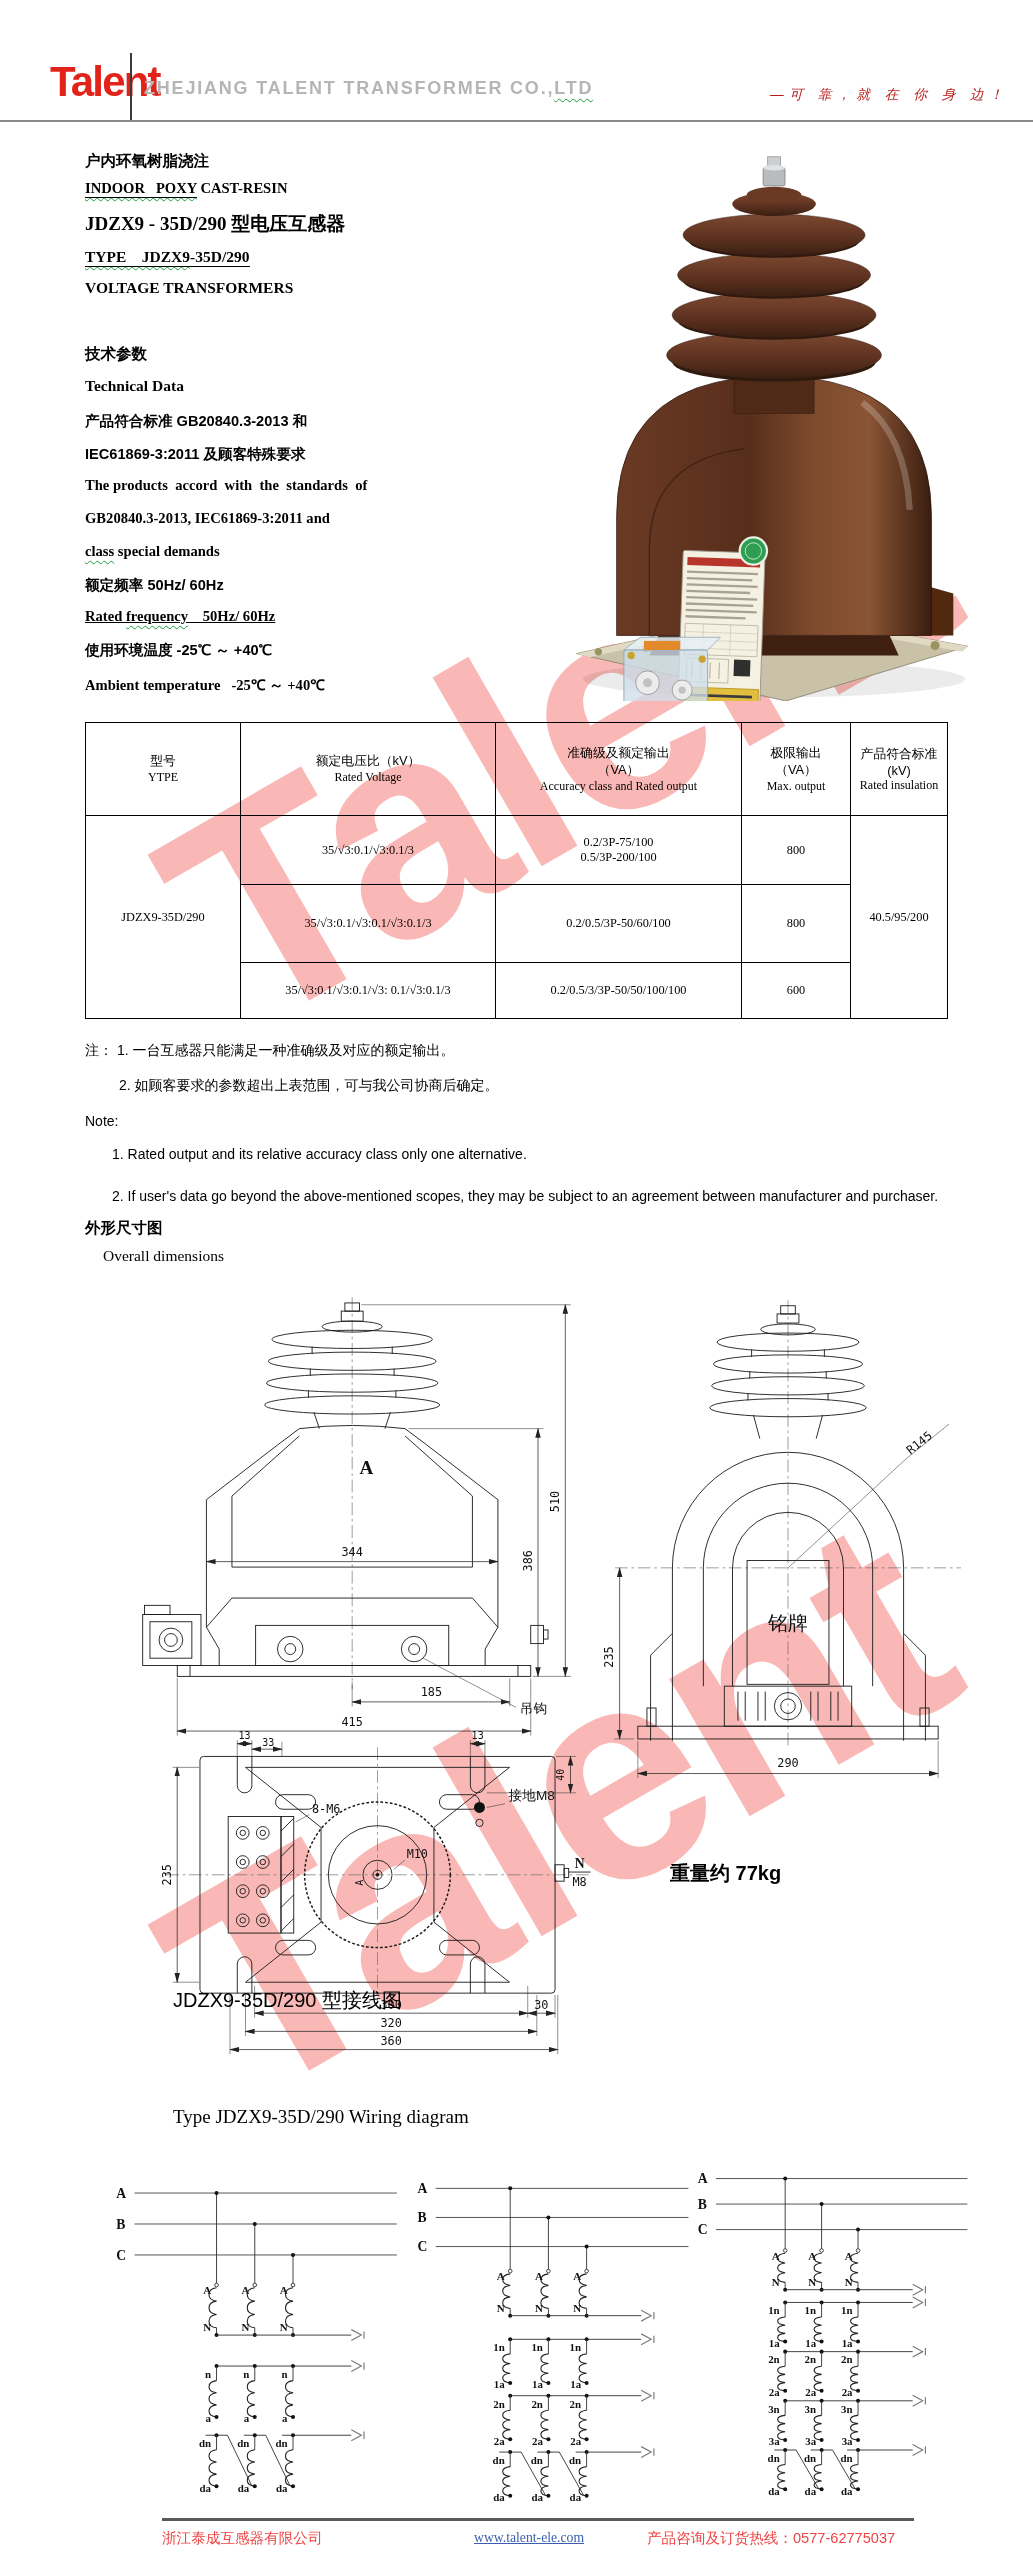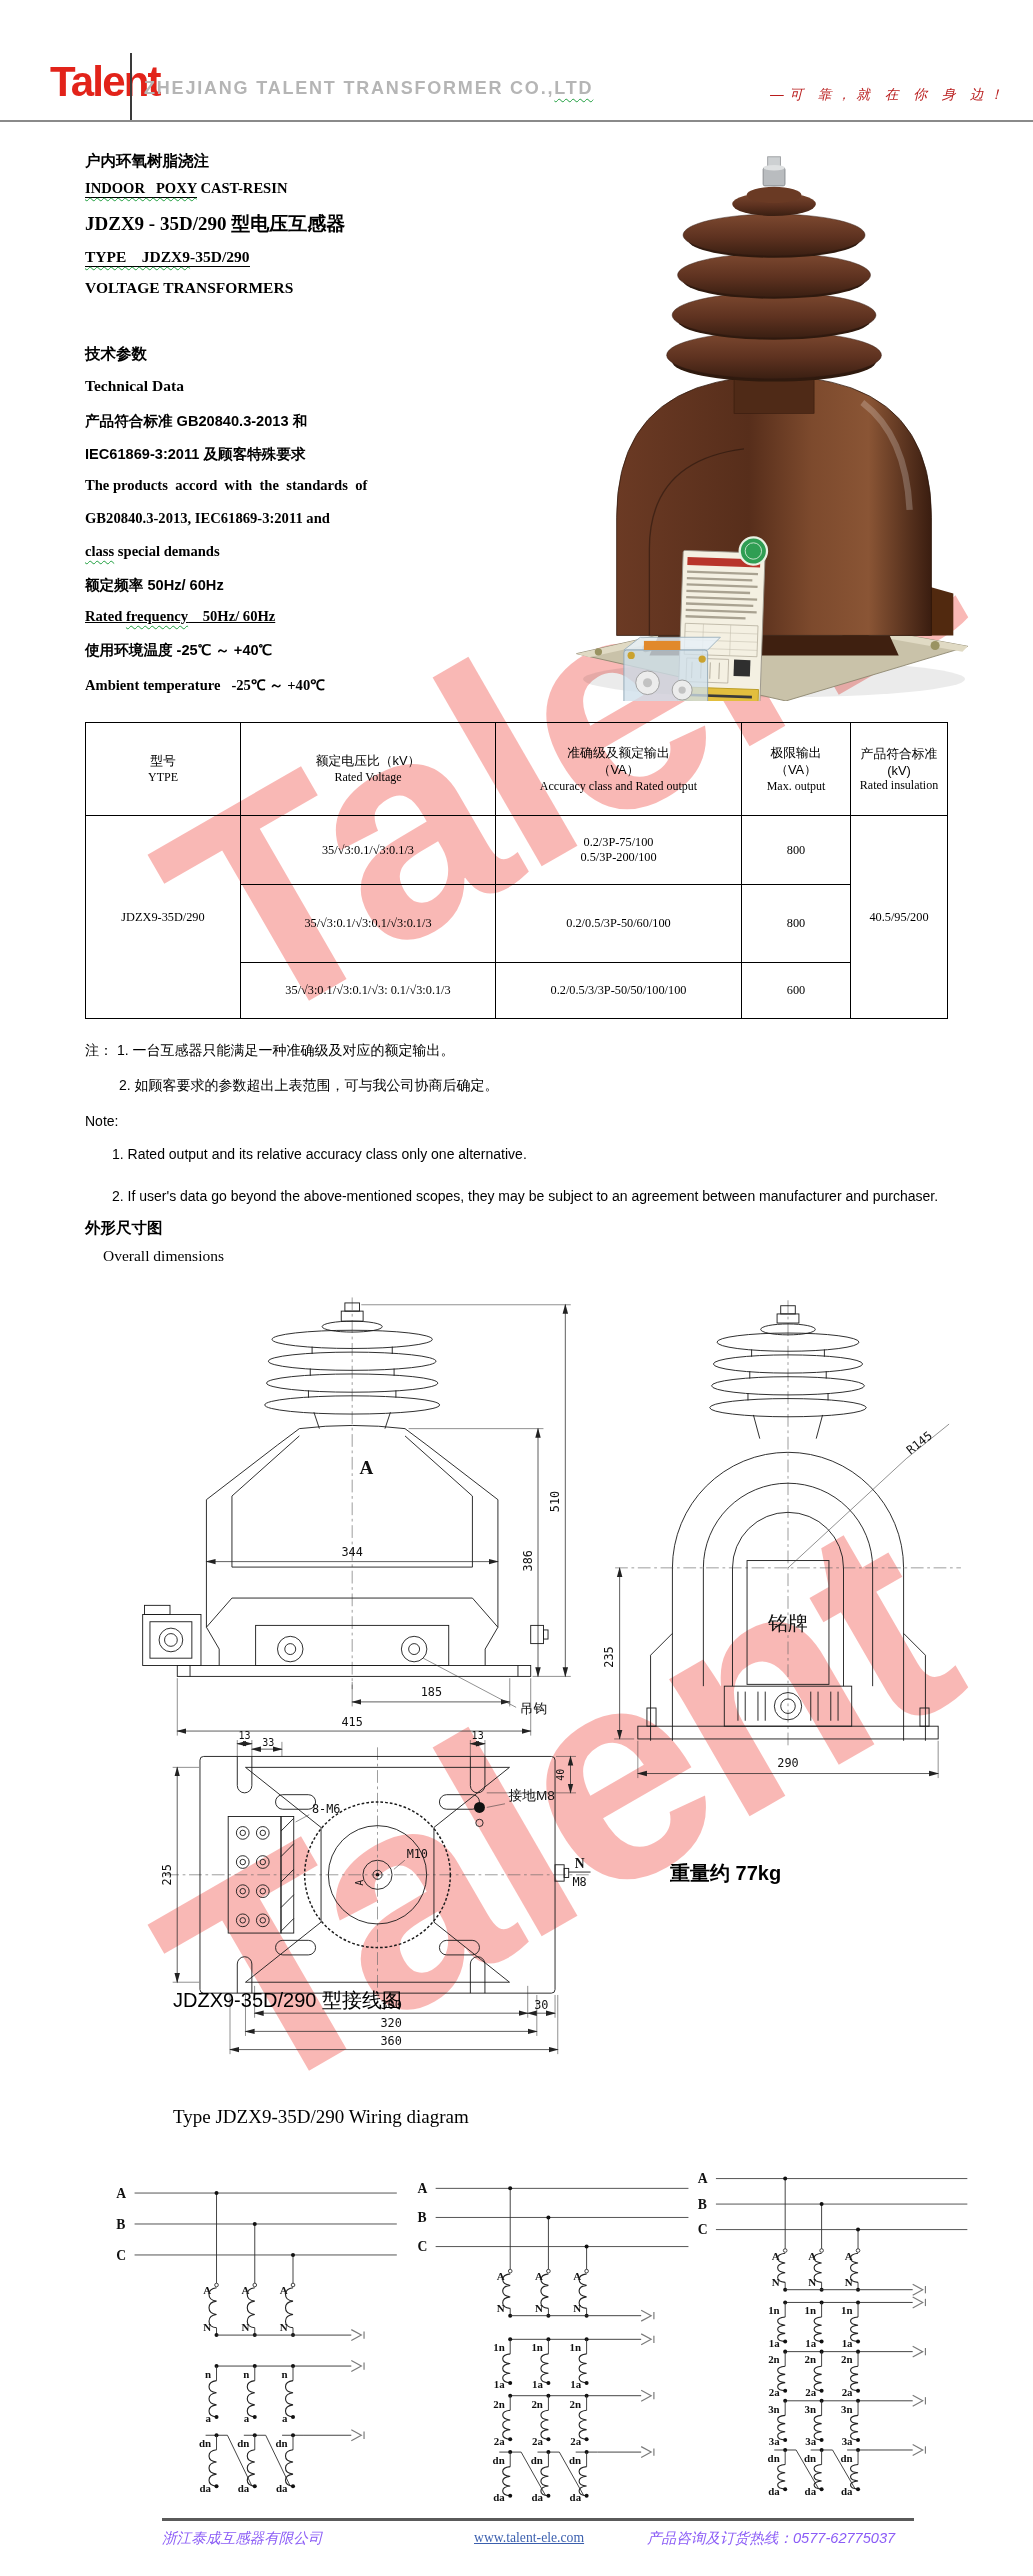--- a/index.html
+++ b/index.html
@@ -51,21 +51,21 @@
   svg .dash{fill:none;stroke:#1b1b1b;stroke-width:1.6;stroke-dasharray:3 2.2;}
   svg text.mid{text-anchor:middle;}
   svg text.biglab{font-size:21px;font-family:"Liberation Serif",serif;font-weight:bold;}
   svg text.cnlab{font-family:"Liberation Sans",sans-serif;font-size:15px;}
   svg text.small{font-size:11px;}
   svg .wbus{font-size:15px;font-weight:bold;font-family:"Liberation Serif",serif;}
   svg .wl{font-size:12px;font-weight:bold;text-anchor:end;font-family:"Liberation Serif",serif;}
 
   
   .ftr-rule{left:162px;top:2518px;width:752px;height:2.7px;background:#5a5a5a;}
-  .ftr{font-size:14.6px;color:#8b5cf6;font-style:italic;}
+  .ftr{font-size:14.6px;color:#ef4444;}
   .ftr-link{font-size:13.7px;color:#3b5fae;text-decoration:underline;}
 </style>
 </head>
 <body>
 
 <div class="page">
 
   <div class="abs wm" style="left:-36px;top:392px;">
       <span>Talent</span>
     </div>

